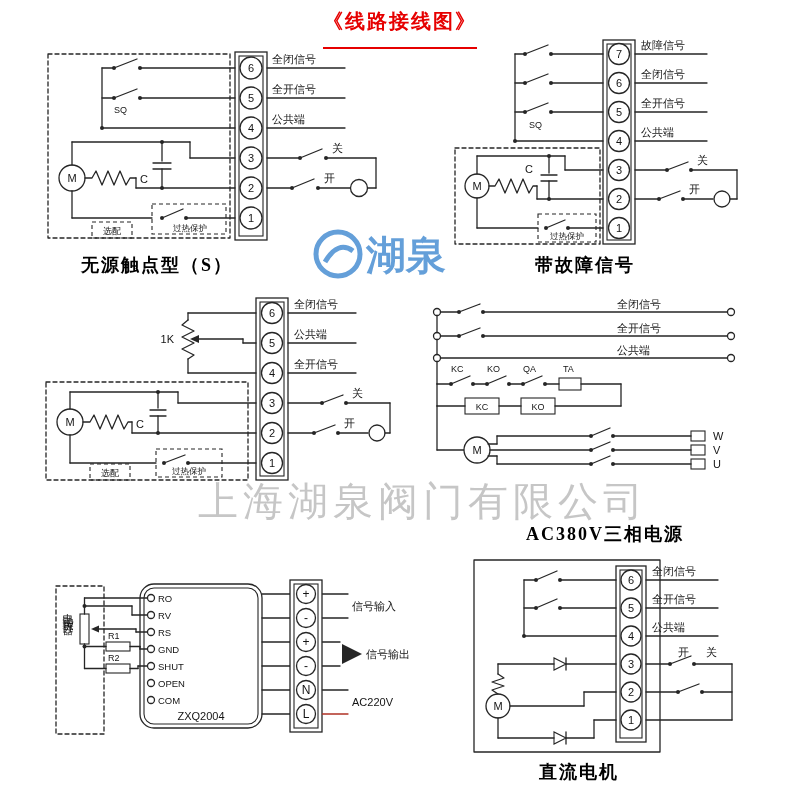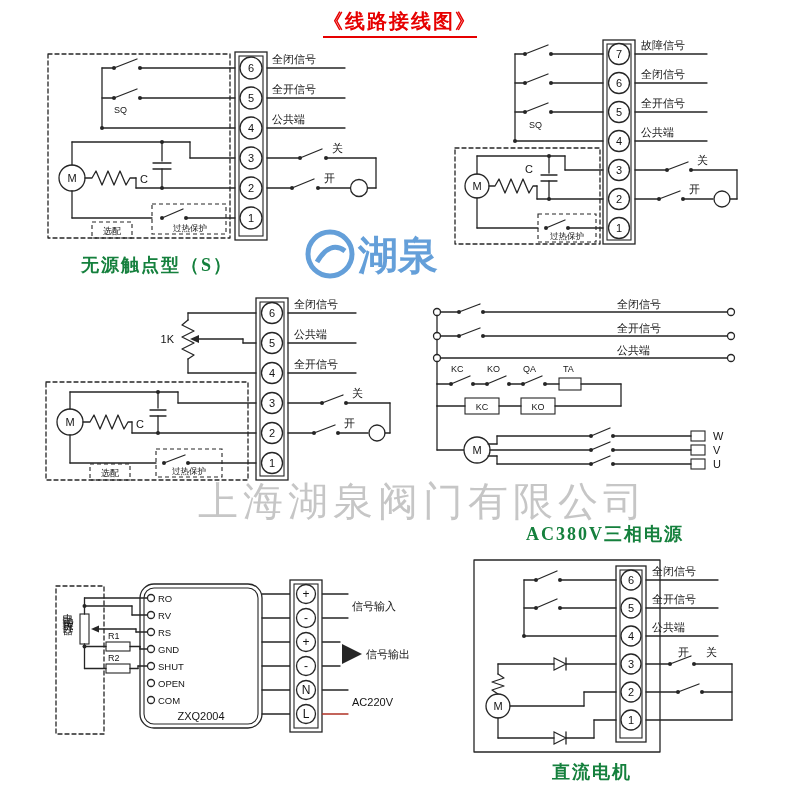--- a/index.html
+++ b/index.html
@@ -5,23 +5,23 @@
   :root{
     --title_red:#e60000; --logo_blue:#4a8fd3; --wm_gray:#8f8f8f; --ink:#262626; --red_wire:#b03226;
   }
   *{box-sizing:border-box}
   html,body{margin:0;padding:0}
   body{width:800px;height:800px;background:#fff;position:relative;overflow:hidden;
        font-family:"Liberation Sans",sans-serif}
   .page{position:absolute;inset:0;background:#fff}
   .title{position:absolute;top:8px;left:50%;transform:translateX(-50%);
          font-family:"Liberation Serif",serif;font-weight:bold;font-size:20px;letter-spacing:2px;
-         color:var(--title_red);border-bottom:2px solid var(--title_red);padding-bottom:1px;white-space:nowrap}
+         color:var(--title_red);border-bottom:2px solid var(--title_red);padding-bottom:12px;white-space:nowrap}
   .caption{position:absolute;font-family:"Liberation Serif",serif;font-weight:bold;font-size:18px;
-           letter-spacing:2px;color:#15803d;text-align:center;z-index:2;white-space:nowrap}
+           letter-spacing:2px;color:#000000;text-align:center;z-index:2;white-space:nowrap}
   .diag{position:absolute;margin:0;z-index:1}
   svg .w{stroke:var(--ink);stroke-width:1.3;fill:none;stroke-linecap:round;stroke-linejoin:round}
   svg .w2{stroke:var(--ink);stroke-width:1.1;fill:none}
   svg .red{stroke:var(--red_wire)}
   svg .dash{stroke-dasharray:4 3}
   svg .dot{fill:var(--ink);stroke:none}
   svg .term{fill:#fff;stroke:var(--ink);stroke-width:1.3}
   svg .fill{fill:var(--ink);stroke:none}
   svg text{fill:#141414;font-family:"Liberation Sans",sans-serif}
   svg .lbl{font-size:11px}
@@ -40,21 +40,21 @@
   .vert{position:absolute;writing-mode:vertical-rl;text-orientation:upright;font-size:11px;
         letter-spacing:3px;color:#141414;z-index:2}
 </style>
 </head>
 <body>
 
 <div class="page">
 
   <div class="title">《线路接线图》</div>
 
-  <div class="wm-logo" style="left:300px;top:224px">
+  <div class="wm-logo" style="left:308px;top:224px">
     <svg width="170" height="60" viewBox="0 0 170 60">
       <g>
         <circle class="logo-stroke" cx="30" cy="30" r="22" stroke-width="5"></circle>
         <path class="logo-stroke" d="M 17 38 Q 30 16 45 27" stroke-width="5"></path>
       </g>
       <text class="logo-text" x="58" y="45">湖泉</text>
     </svg>
   </div>
   <div class="wm-text" style="left:198px;top:474px">上海湖泉阀门有限公司</div>
 
@@ -254,20 +254,21 @@
           <line class="w" x1="32" y1="192" x2="93" y2="192"></line>
       <rect class="w2 dash" x="93" y="178" width="58" height="28"></rect>
       <circle class="dot" cx="101" cy="192" r="2"></circle>
           <circle class="dot" cx="123" cy="192" r="2"></circle>
       <line class="w" x1="101" y1="192" x2="120" y2="184"></line>
           <line class="w" x1="123" y1="192" x2="158" y2="192"></line>
       <text class="sm mid" x="122" y="203">过热保护</text>
     </g>
   </svg>
   </figure>
+  <div class="caption" style="left:485px;top:253px;width:200px">带故障信号</div>
 
   <figure class="diag" style="left:38px;top:294px">
   <svg width="372" height="192" viewBox="0 0 372 192">
     <g>
       <rect class="term" x="218" y="4" width="32" height="182"></rect>
       <rect class="w2" x="222" y="8" width="24" height="174"></rect>
       <circle class="term" cx="234" cy="19" r="10.5"></circle>
           <circle class="term" cx="234" cy="49" r="10.5"></circle>
       <circle class="term" cx="234" cy="79" r="10.5"></circle>
           <circle class="term" cx="234" cy="109" r="10.5"></circle>
@@ -617,15 +618,15 @@
       <line class="w" x1="30" y1="162" x2="30" y2="182"></line>
           <line class="w" x1="30" y1="182" x2="86" y2="182"></line>
       <polygon class="w2" points="86,176 86,188 98,182"></polygon>
       <line class="w" x1="98" y1="176" x2="98" y2="188"></line>
           <line class="w" x1="98" y1="182" x2="126" y2="182"></line>
       <line class="w" x1="126" y1="182" x2="126" y2="164"></line>
           <line class="w" x1="126" y1="164" x2="148" y2="164"></line>
     </g>
   </svg>
   </figure>
-  <div class="caption" style="left:492px;top:760px;width:200px">直流电机</div>
+  <div class="caption" style="left:479px;top:760px;width:200px">直流电机</div>
 
 </div>
 
 </body></html>

